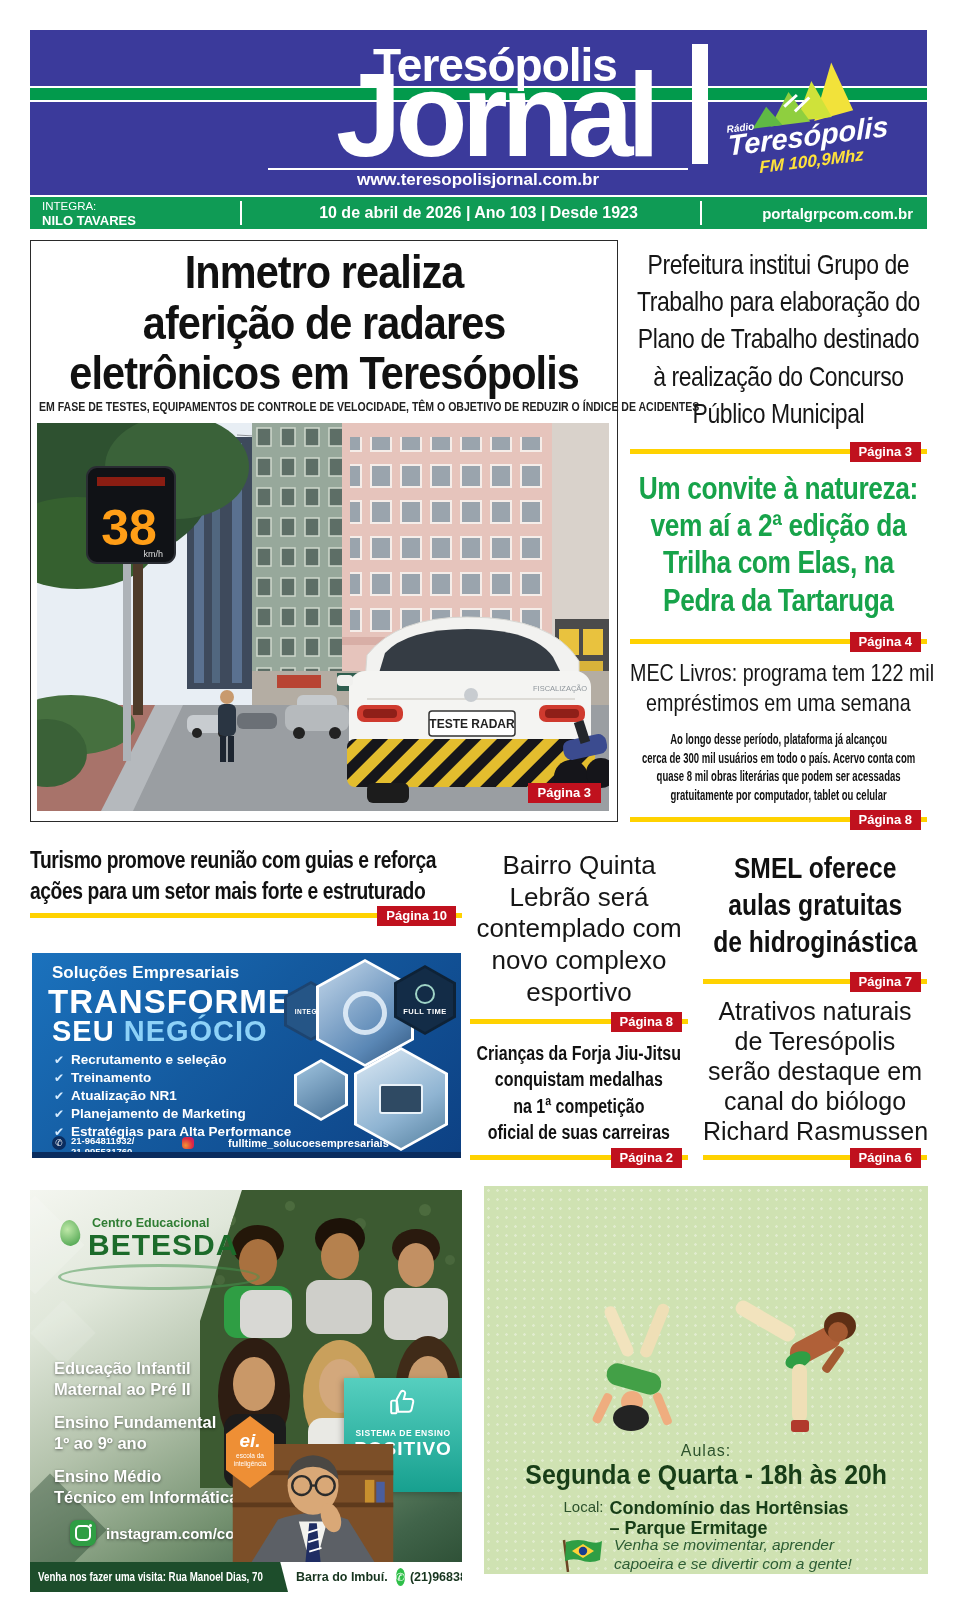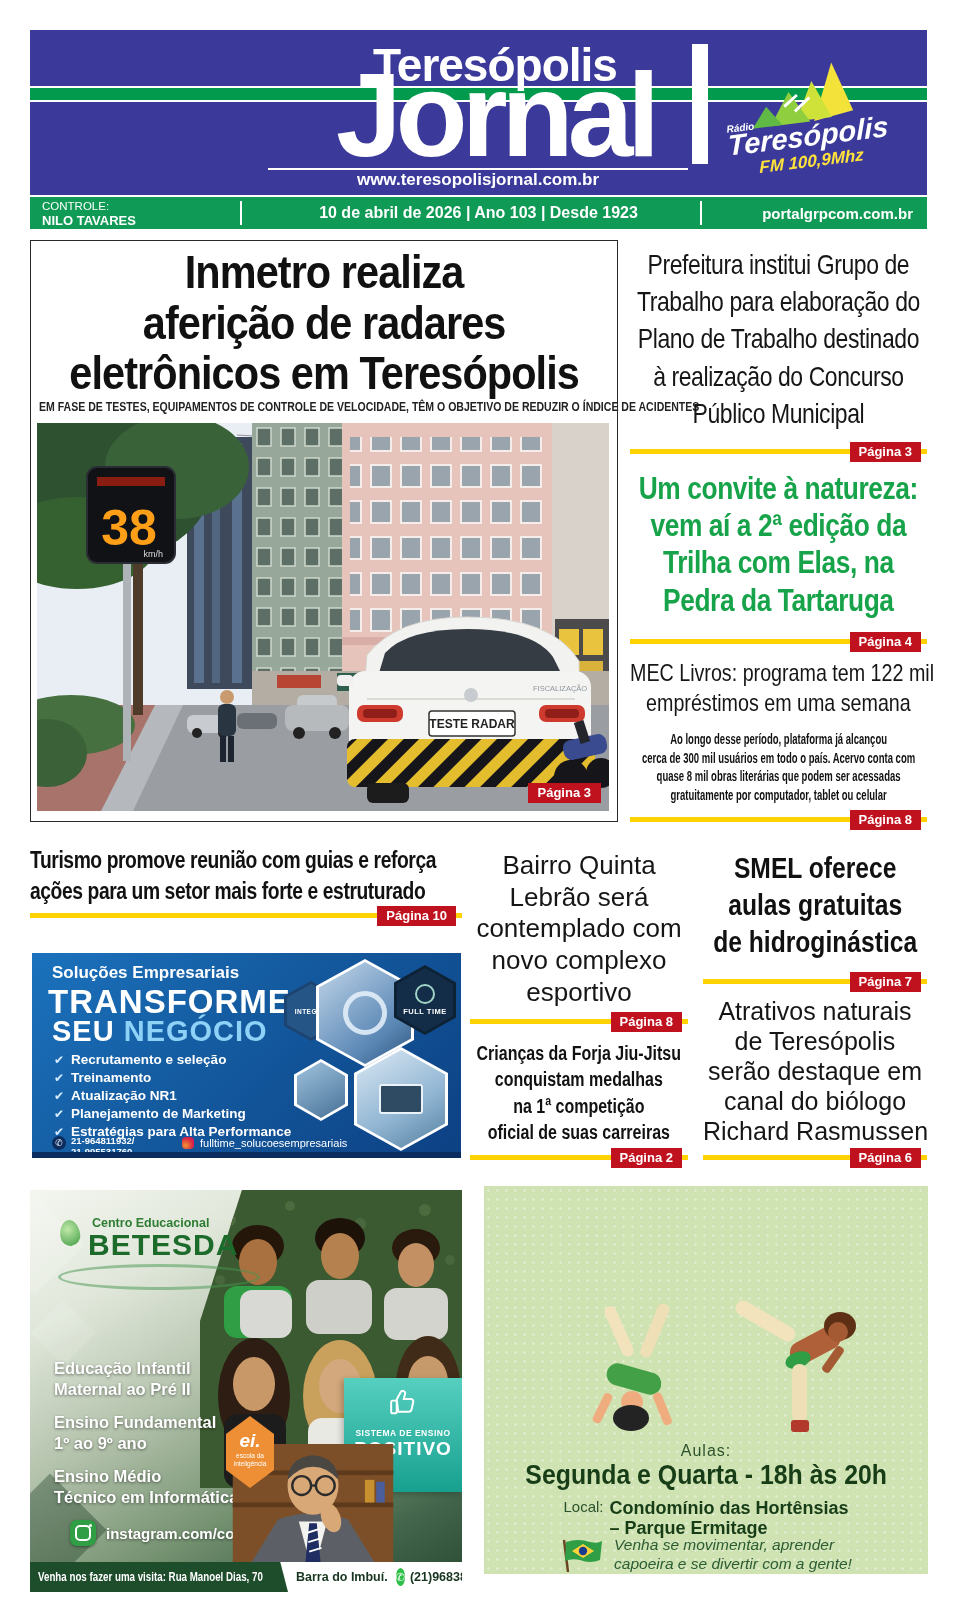--- a/index.html
+++ b/index.html
@@ -56,21 +56,21 @@
   .ft-t2{position:absolute;left:20px;top:62px;font-size:29px;font-weight:bold;letter-spacing:1px;}
   .ft-acc{color:#8ed2f8;}
   .ft-list{position:absolute;left:22px;top:98px;}
   .ft-item{font-size:13.5px;font-weight:bold;line-height:17px;white-space:nowrap;}
   .ft-check{color:#d6ecff;margin-right:7px;font-size:12px;}
   .ft-contacts{position:absolute;left:20px;top:183px;width:260px;display:flex;align-items:flex-start;}
   .ft-phoneic{width:14px;height:14px;border-radius:50%;background:#0a2c5e;color:#fff;font-size:9px;text-align:center;line-height:14px;margin-right:5px;}
   .ft-phones{font-size:9.5px;font-weight:bold;line-height:10.5px;}
   .ft-ig{position:absolute;left:150px;top:184px;display:flex;align-items:center;}
   .ft-igdot{width:12px;height:12px;border-radius:4px;background:radial-gradient(circle at 30% 70%,#f09433,#dc2743 60%,#bc1888);margin-right:6px;}
-  .ft-ightxt{font-size:11px;font-weight:normal;}
+  .ft-ightxt{font-size:11px;font-weight:bold;margin-left:28px;}
   .hex{position:absolute;clip-path:polygon(50% 0%,100% 25%,100% 75%,50% 100%,0% 75%,0% 25%);}
   .hexin{position:absolute;left:3px;top:3px;right:3px;bottom:3px;clip-path:polygon(50% 0%,100% 25%,100% 75%,50% 100%,0% 75%,0% 25%);display:flex;flex-direction:column;align-items:center;justify-content:center;}
   
   .bt{position:absolute;left:30px;top:1190px;width:432px;height:402px;background:linear-gradient(150deg,#f4f6f0 0%,#e0e7da 22%,#b3c2ab 45%,#73906f 68%,#41644a 85%,#27492f 100%);overflow:hidden;}
   .bt-dia{position:absolute;background:rgba(255,255,255,.16);transform:rotate(45deg);}
   .bt-kids{position:absolute;right:0;top:0;width:262px;height:298px;clip-path:polygon(16% 0,100% 0,100% 100%,0 100%,0 44%);}
   .bt-logo{position:absolute;left:28px;top:26px;width:200px;}
   .bt-bsmall{font-size:12.5px;font-weight:bold;color:#2f7d33;margin-left:34px;}
   .bt-brand{font-size:30px;font-weight:bold;color:#1c6b2a;letter-spacing:1px;margin-left:30px;margin-top:-2px;}
   .bt-drop{position:absolute;left:2px;top:4px;width:20px;height:26px;background:radial-gradient(circle at 40% 35%,#bfe8a8,#3f9c44);border-radius:50% 50% 50% 50%/60% 60% 40% 40%;transform:rotate(-8deg);}
@@ -129,21 +129,21 @@
         <line x1="90" y1="40" x2="104" y2="30" stroke="#fff" stroke-width="3"></line>
         <line x1="100" y1="46" x2="116" y2="34" stroke="#fff" stroke-width="3"></line>
       </svg>
       <div class="r-small">Rádio</div>
       <div class="r-name">Teresópolis</div>
       <div class="r-freq">FM 100,9Mhz</div>
     </div>
   </div>
 
   <div class="datebar">
-    <div class="f1">CONTROLE:</div>
+    <div class="f1">INTEGRA:</div>
     <div class="f2">NILO TAVARES</div>
     <div class="dsep" style="left:210px;"></div>
     <div class="dsep" style="left:670px;"></div>
     <div class="dcenter">10 de abril de 2026  |  Ano 103  |  Desde 1923</div>
     <div class="dright">portalgrpcom.com.br</div>
   </div>
 
   <div class="leadbox">
     <div class="lead-h">
       <div class="line">Inmetro realiza</div>

